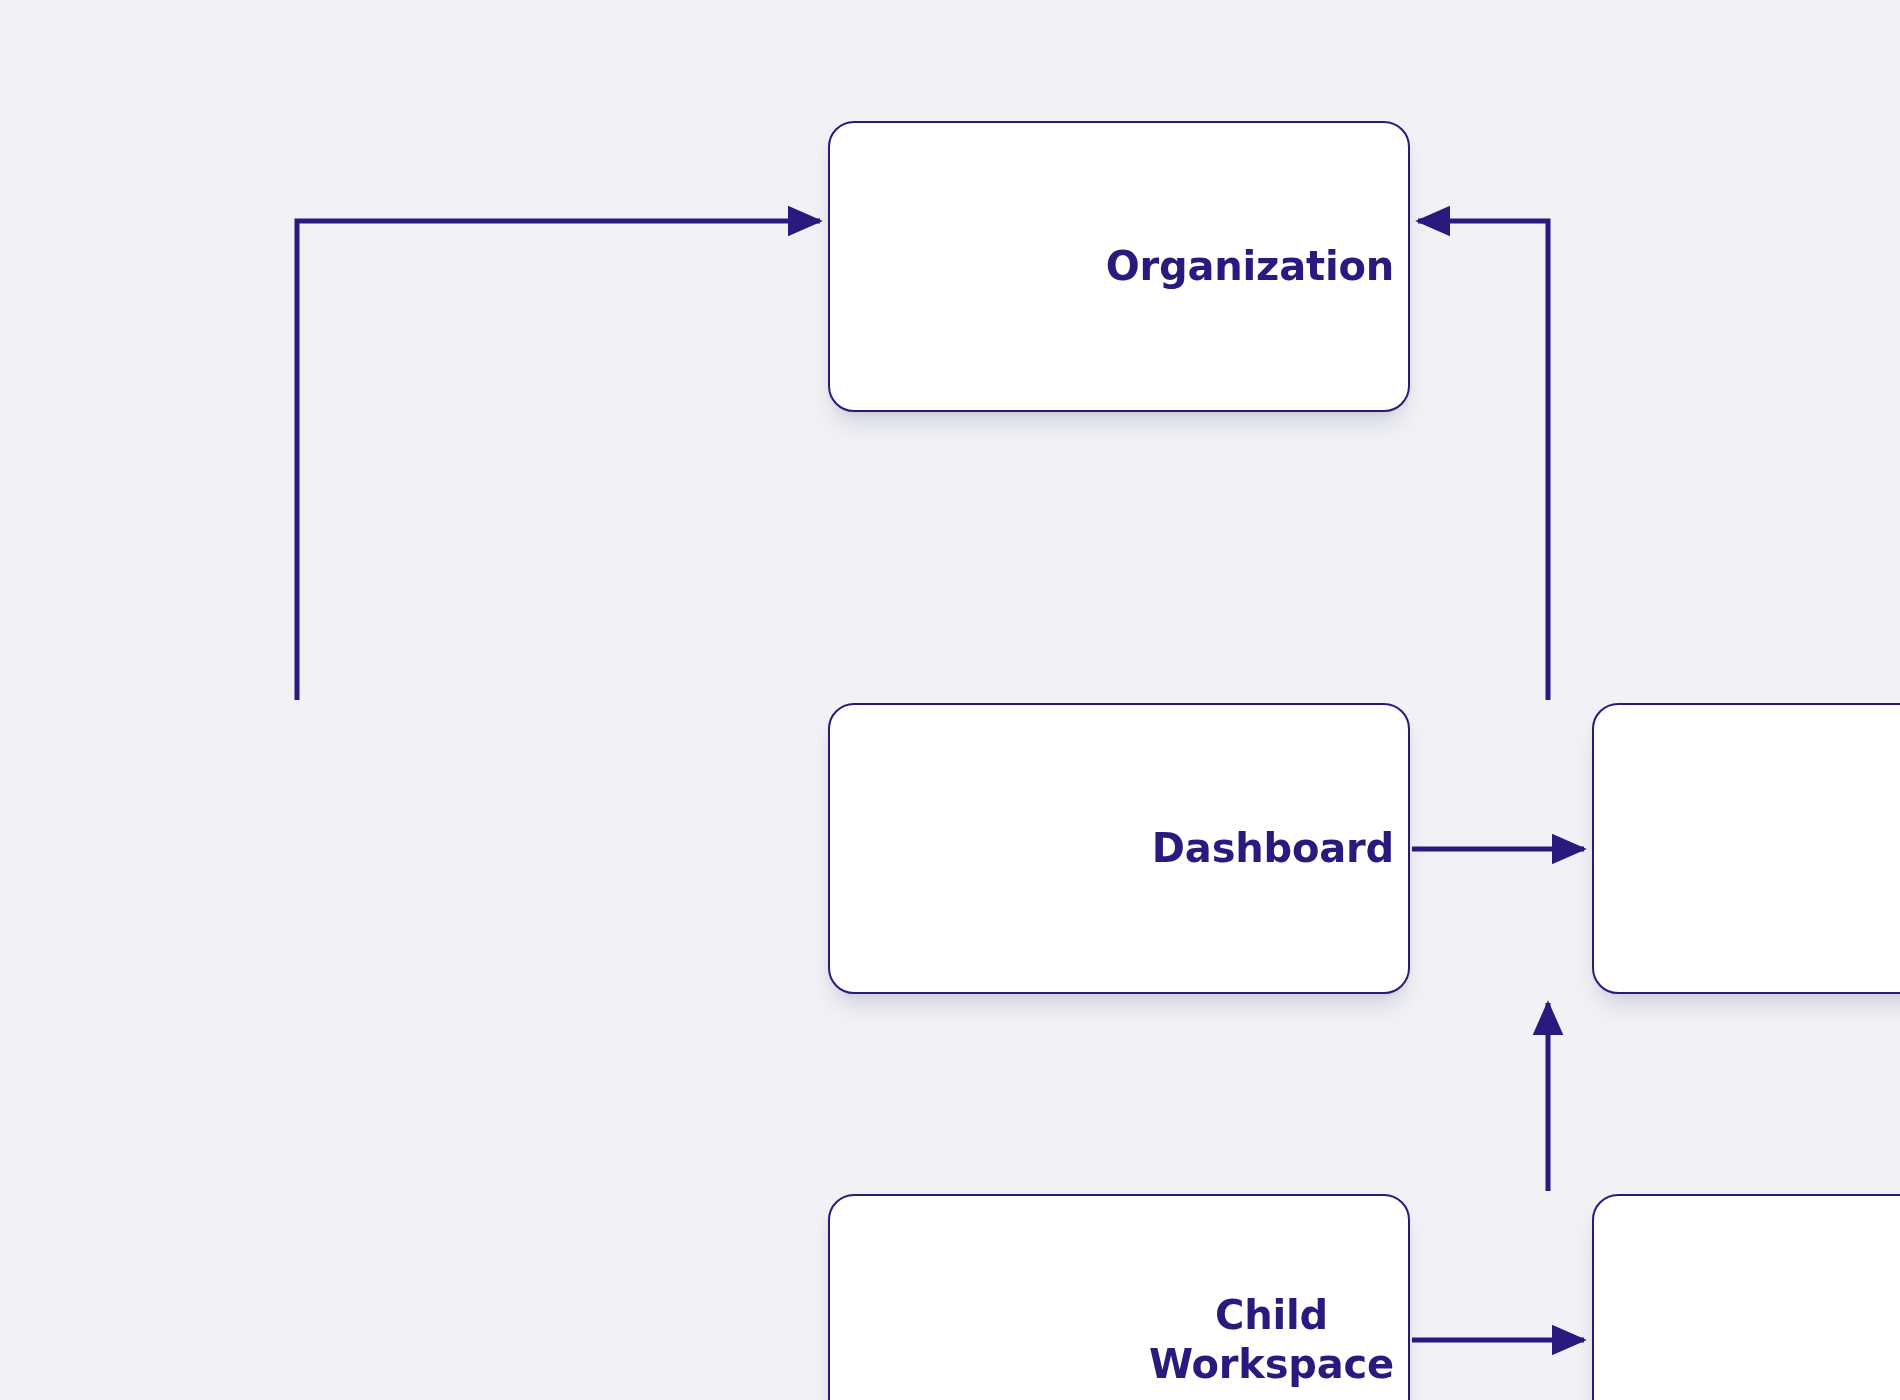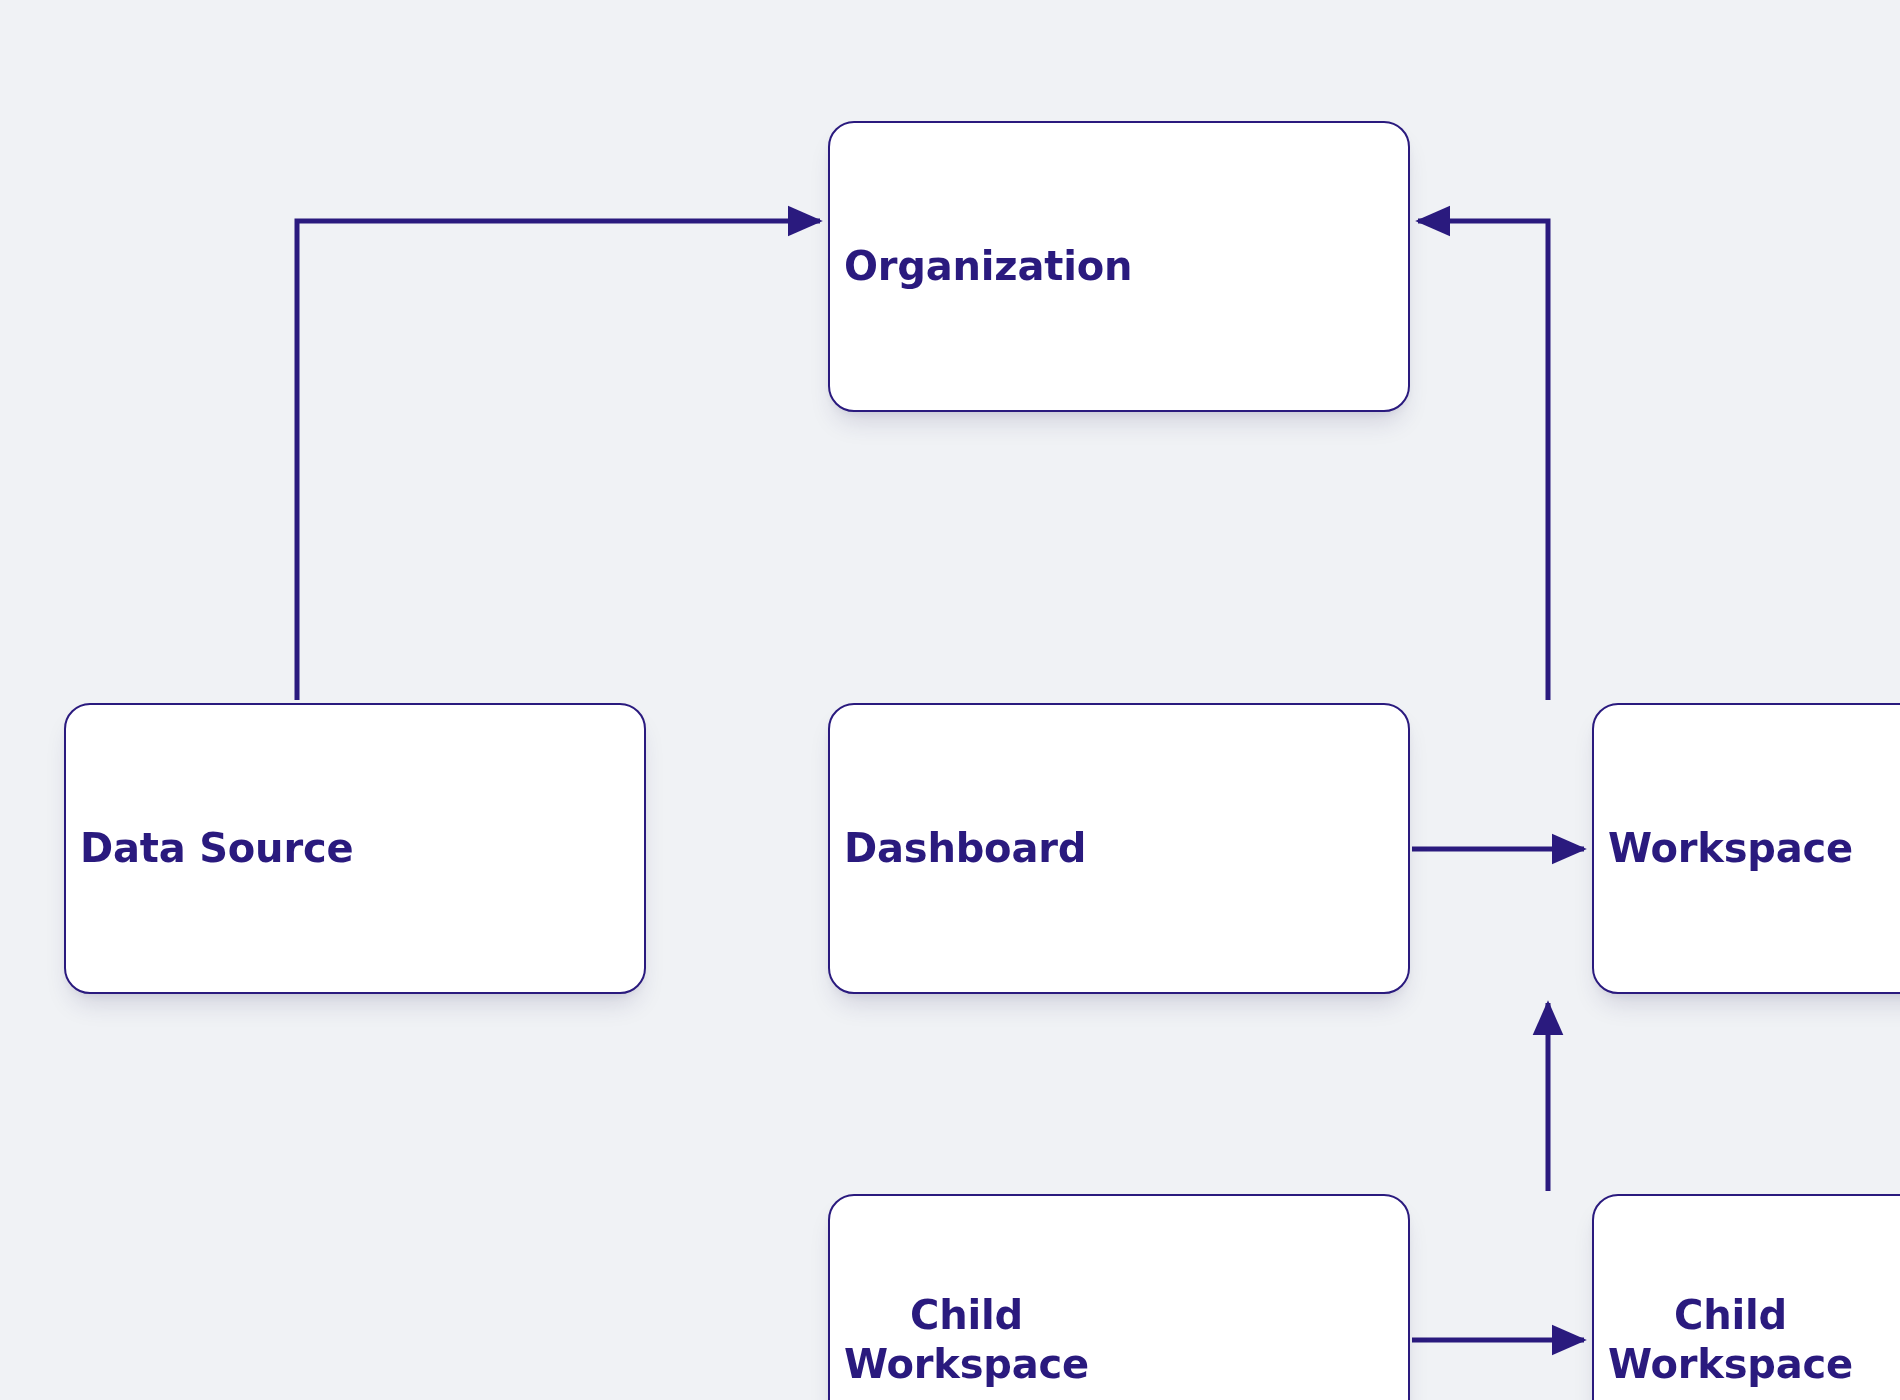--- a/index.html
+++ b/index.html
@@ -30,21 +30,21 @@
   .node {
     position: absolute;
     box-sizing: border-box;
     background: #ffffff;
     border: 2.6px solid #2a1a7e;
     border-radius: 26px;
     box-shadow: 0 16px 26px -8px rgba(40, 34, 92, 0.17),
                 0 4px 10px -4px rgba(40, 34, 92, 0.10);
     display: flex;
     align-items: center;
-    justify-content: flex-start;
+    justify-content: flex-end;
     z-index: 2;
   }
   .node-label {
     color: #2a1a7e;
     font-size: 40px;
     font-weight: 700;
     line-height: 1.22;
     text-align: center;
     letter-spacing: -0.2px;
     white-space: pre-line;
@@ -71,23 +71,20 @@
 
     <path d="M 1412 1340 L 1584 1340" fill="none" stroke="#2a1a7e" stroke-width="5" stroke-linecap="butt" marker-end="url(#arrow)"></path>
 
     <path d="M 1548 1191 L 1548 1003" fill="none" stroke="#2a1a7e" stroke-width="5" stroke-linecap="butt" marker-end="url(#arrow)"></path>
   </svg>
 
   <div class="node" id="node-organization" style="left: 828px; top: 121px; width: 582px; height: 291px;">
     <span class="node-label">Organization</span>
   </div>
 
-  <div class="node" id="node-data-source" style="left: 64px; top: 703px; width: 582px; height: 291px;">
-    <span class="node-label">Data Source</span>
-  </div>
 
   <div class="node" id="node-dashboard" style="left: 828px; top: 703px; width: 582px; height: 291px;">
     <span class="node-label">Dashboard</span>
   </div>
 
   <div class="node" id="node-workspace" style="left: 1592px; top: 703px; width: 582px; height: 291px;">
     <span class="node-label">Workspace</span>
   </div>
 
   <div class="node" id="node-child-dashboard" style="left: 828px; top: 1194px; width: 582px; height: 291px;">

